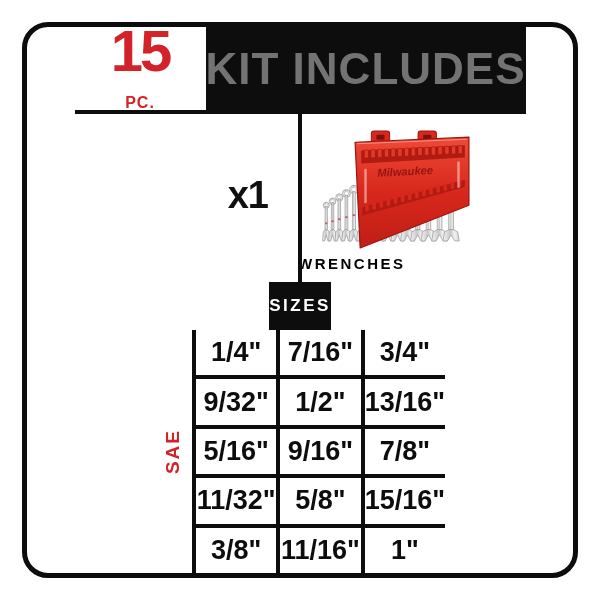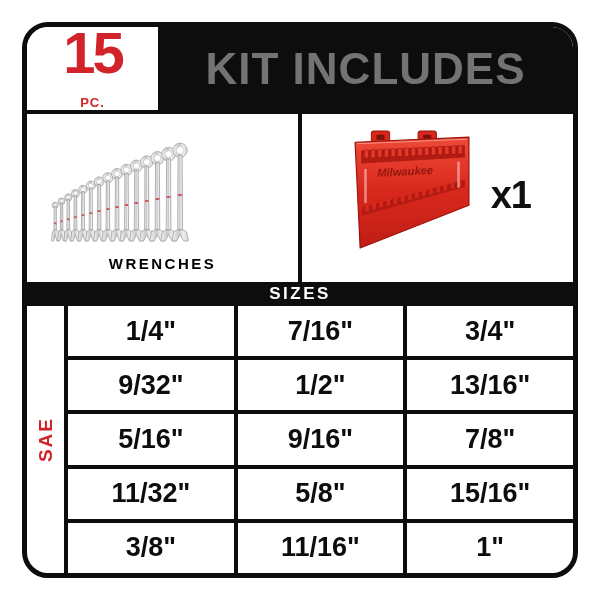--- a/index.html
+++ b/index.html
@@ -1,41 +1,41 @@
 <!DOCTYPE html>
 <html style="--red: #d2232a; --ink: #0d0d0d;"><head>
 <meta charset="utf-8">
 <style>
   html,body{margin:0;padding:0;background:#ffffff;}
   .stage{position:relative;width:600px;height:600px;background:#fff;
          font-family:"Liberation Sans", sans-serif; -webkit-font-smoothing:antialiased;}
   .card{position:absolute;left:22px;top:22px;width:556px;height:556px;box-sizing:border-box;
         border:5px solid var(--ink,#0d0d0d);border-radius:26px;overflow:hidden;background:#fff;
-        display:flex;flex-direction:column;}
+        display:flex;flex-direction:column;align-items:center;}
   
   .header{height:83px;flex:none;display:flex;border-bottom:4px solid var(--ink,#0d0d0d);}
   .pc-box{width:131px;flex:none;display:flex;flex-direction:column;align-items:center;justify-content:center;background:#fff;}
   .pc-num{font-size:58px;font-weight:bold;color:var(--red,#d2232a);line-height:.9;letter-spacing:-3px;}
-  .pc-unit{font-size:13px;font-weight:bold;color:var(--red,#d2232a);letter-spacing:1px;margin-top:16px;}
+  .pc-unit{font-size:16px;font-weight:bold;color:var(--red,#d2232a);letter-spacing:1px;margin-top:16px;}
   .banner{flex:1;background:var(--ink,#0d0d0d);color:#737373;display:flex;align-items:center;justify-content:center;
           font-size:44px;font-weight:bold;letter-spacing:1px;}
   
   .includes{height:168px;flex:none;display:flex;background:#fff;}
   .panel{flex:1;position:relative;background:#fff;}
   .panel--tray{border-left:4px solid var(--ink,#0d0d0d);}
   .art{position:absolute;}
   .art--wrenches{left:18px;top:22px;width:156px;height:108px;}
   .art--tray{left:48px;top:12px;width:124px;height:124px;}
   .qty{position:absolute;font-size:38px;font-weight:bold;color:#101010;letter-spacing:-1px;line-height:1;}
   .qty--wrenches{right:27px;top:62px;}
-  .qty--tray{right:42px;top:62px;}
+  .qty--tray{right:34px;top:62px;}
   .item-label{position:absolute;left:0;right:0;bottom:10px;text-align:center;
               font-size:15px;font-weight:bold;letter-spacing:2.5px;color:#000000;}
   
-  .sizes-bar{height:24px;flex:none;background:var(--ink,#0d0d0d);color:#fff;display:flex;align-items:center;justify-content:center;
+  .sizes-bar{height:48px;flex:none;background:var(--ink,#0d0d0d);color:#fff;display:flex;align-items:center;justify-content:center;
              font-size:17px;font-weight:bold;letter-spacing:2.5px;}
   
   .table{flex:1;display:grid;grid-template-columns:37px 1fr 1fr 1fr;grid-template-rows:repeat(5,1fr);
          gap:4px;background:var(--ink,#0d0d0d);}
   .table>div{background:#fff;display:flex;align-items:center;justify-content:center;}
   .sae-cell{grid-column:1;grid-row:1/6;}
   .sae-text{writing-mode:vertical-rl;transform:rotate(180deg);color:var(--red,#d2232a);
             font-size:19px;font-weight:bold;letter-spacing:2px;}
   .cell{font-size:27px;font-weight:bold;color:#0d0d0d;letter-spacing:0;}
 </style>

